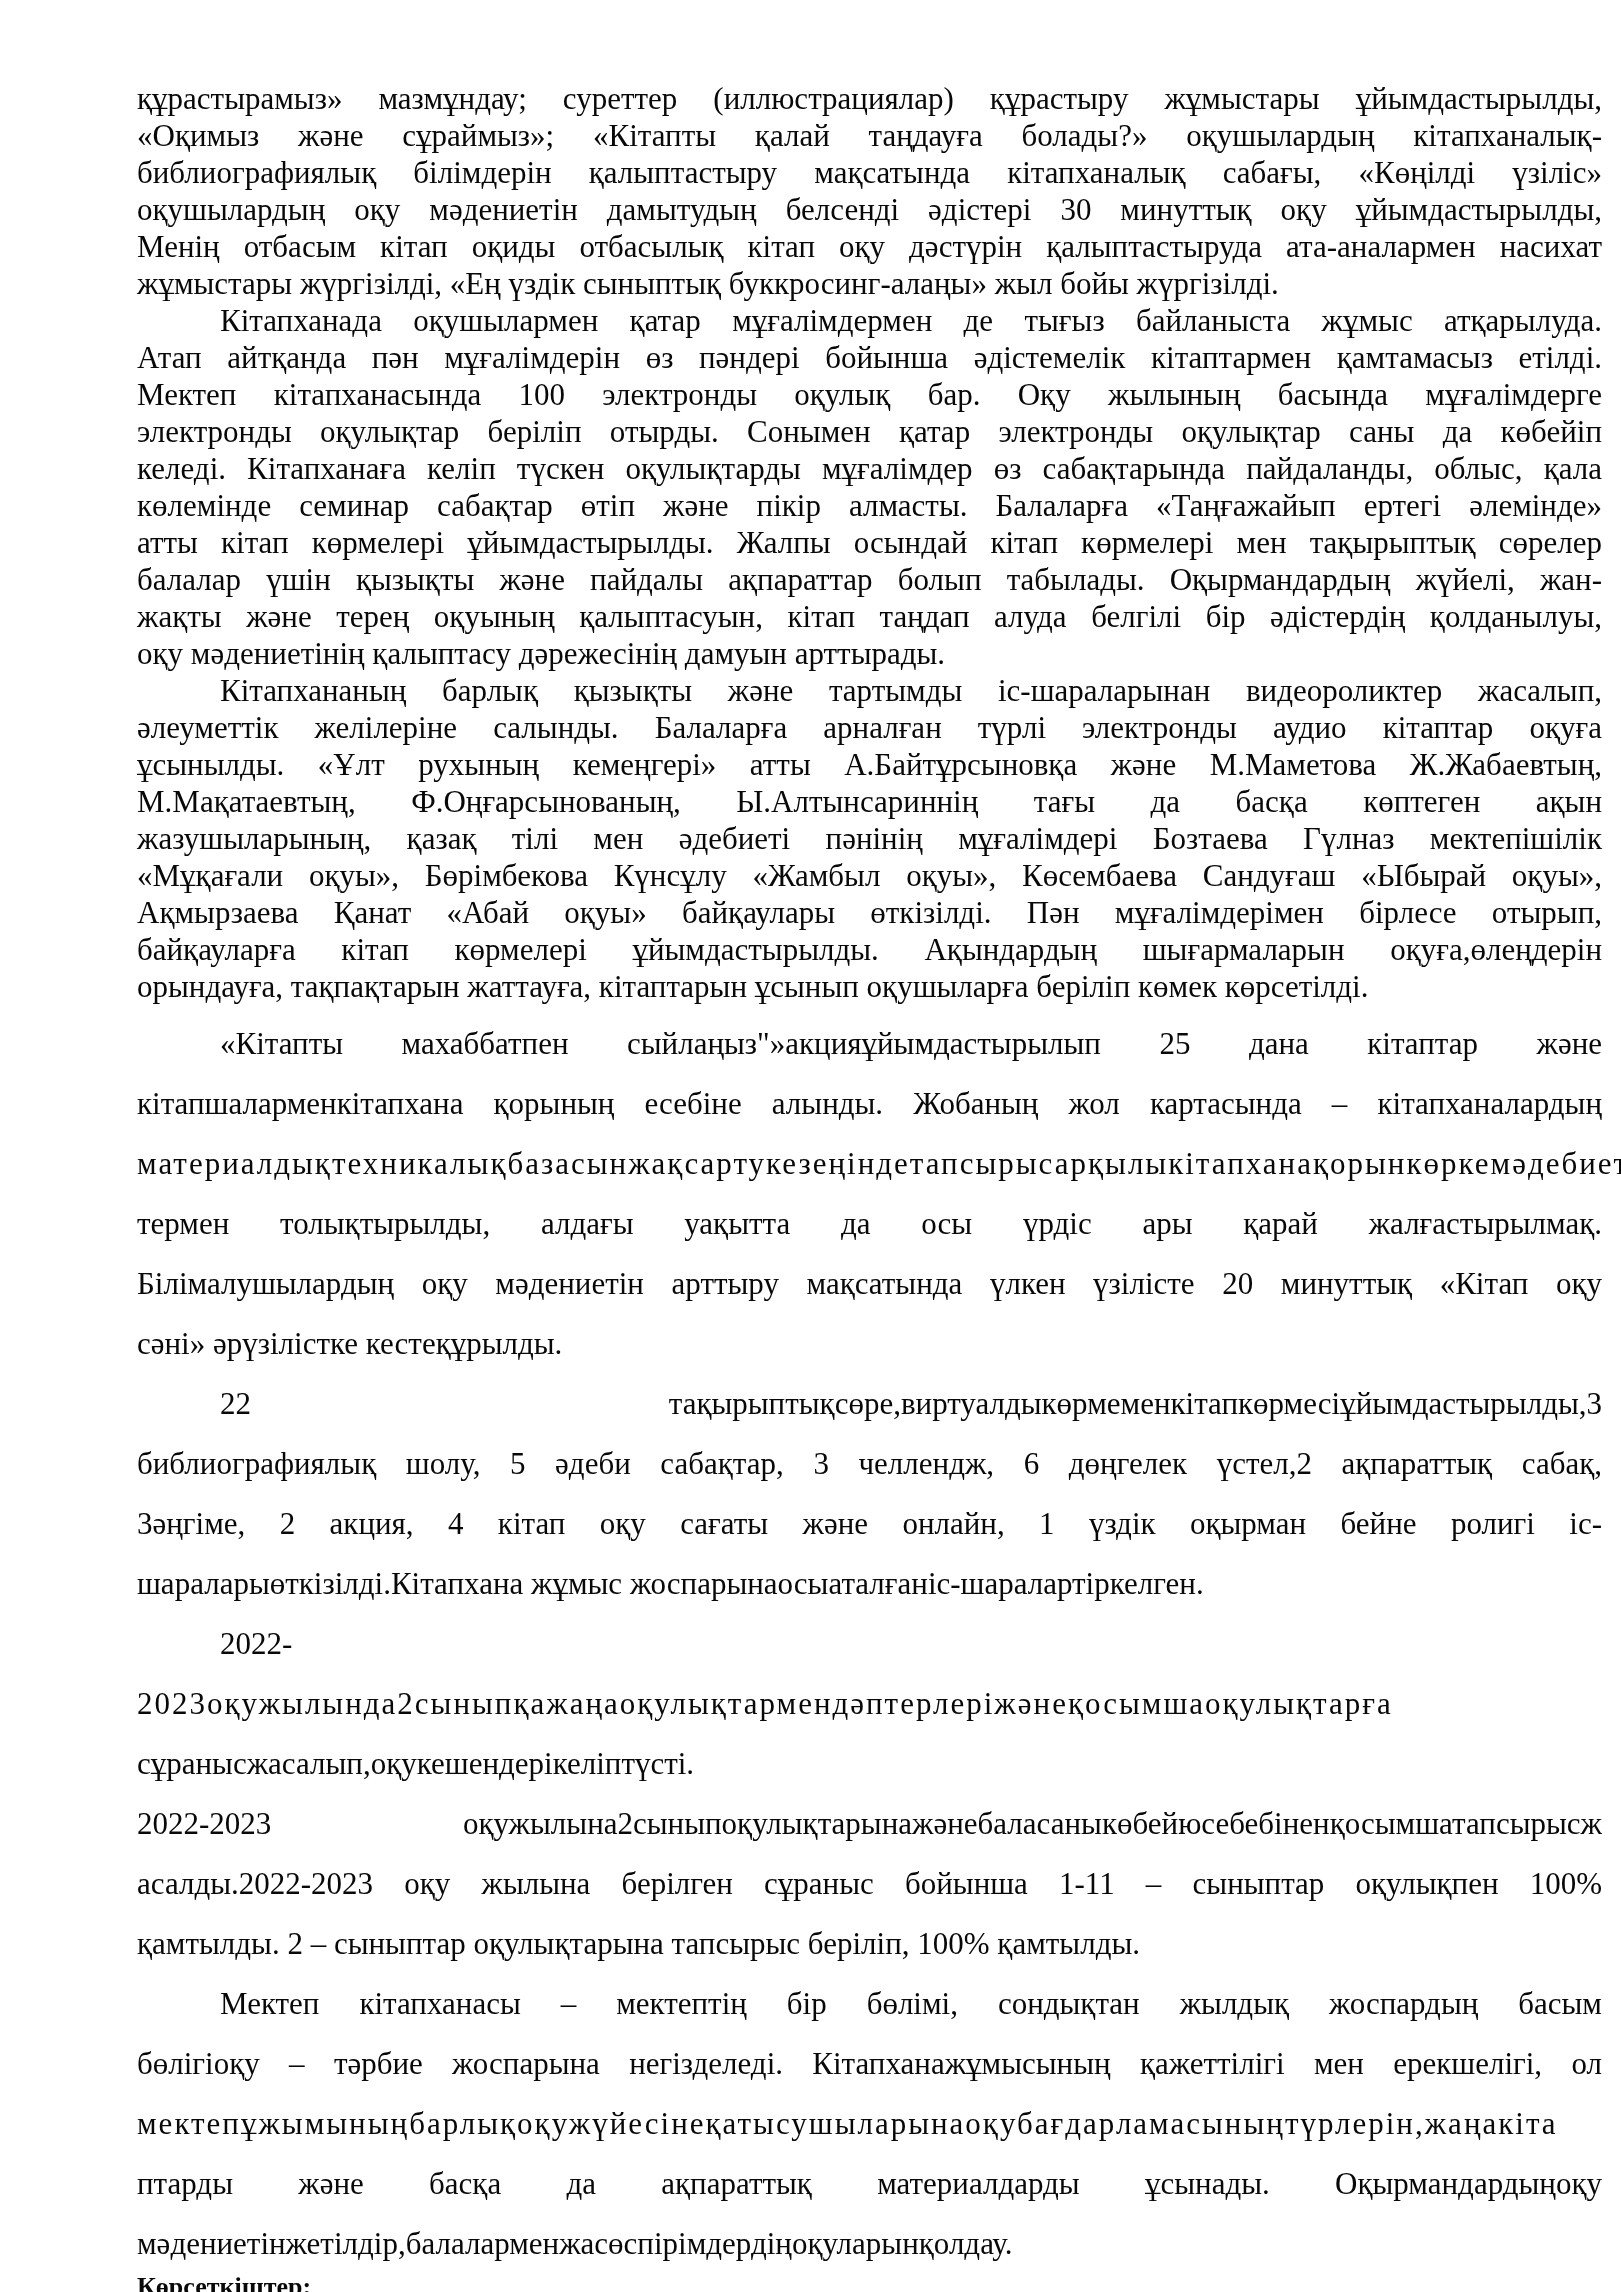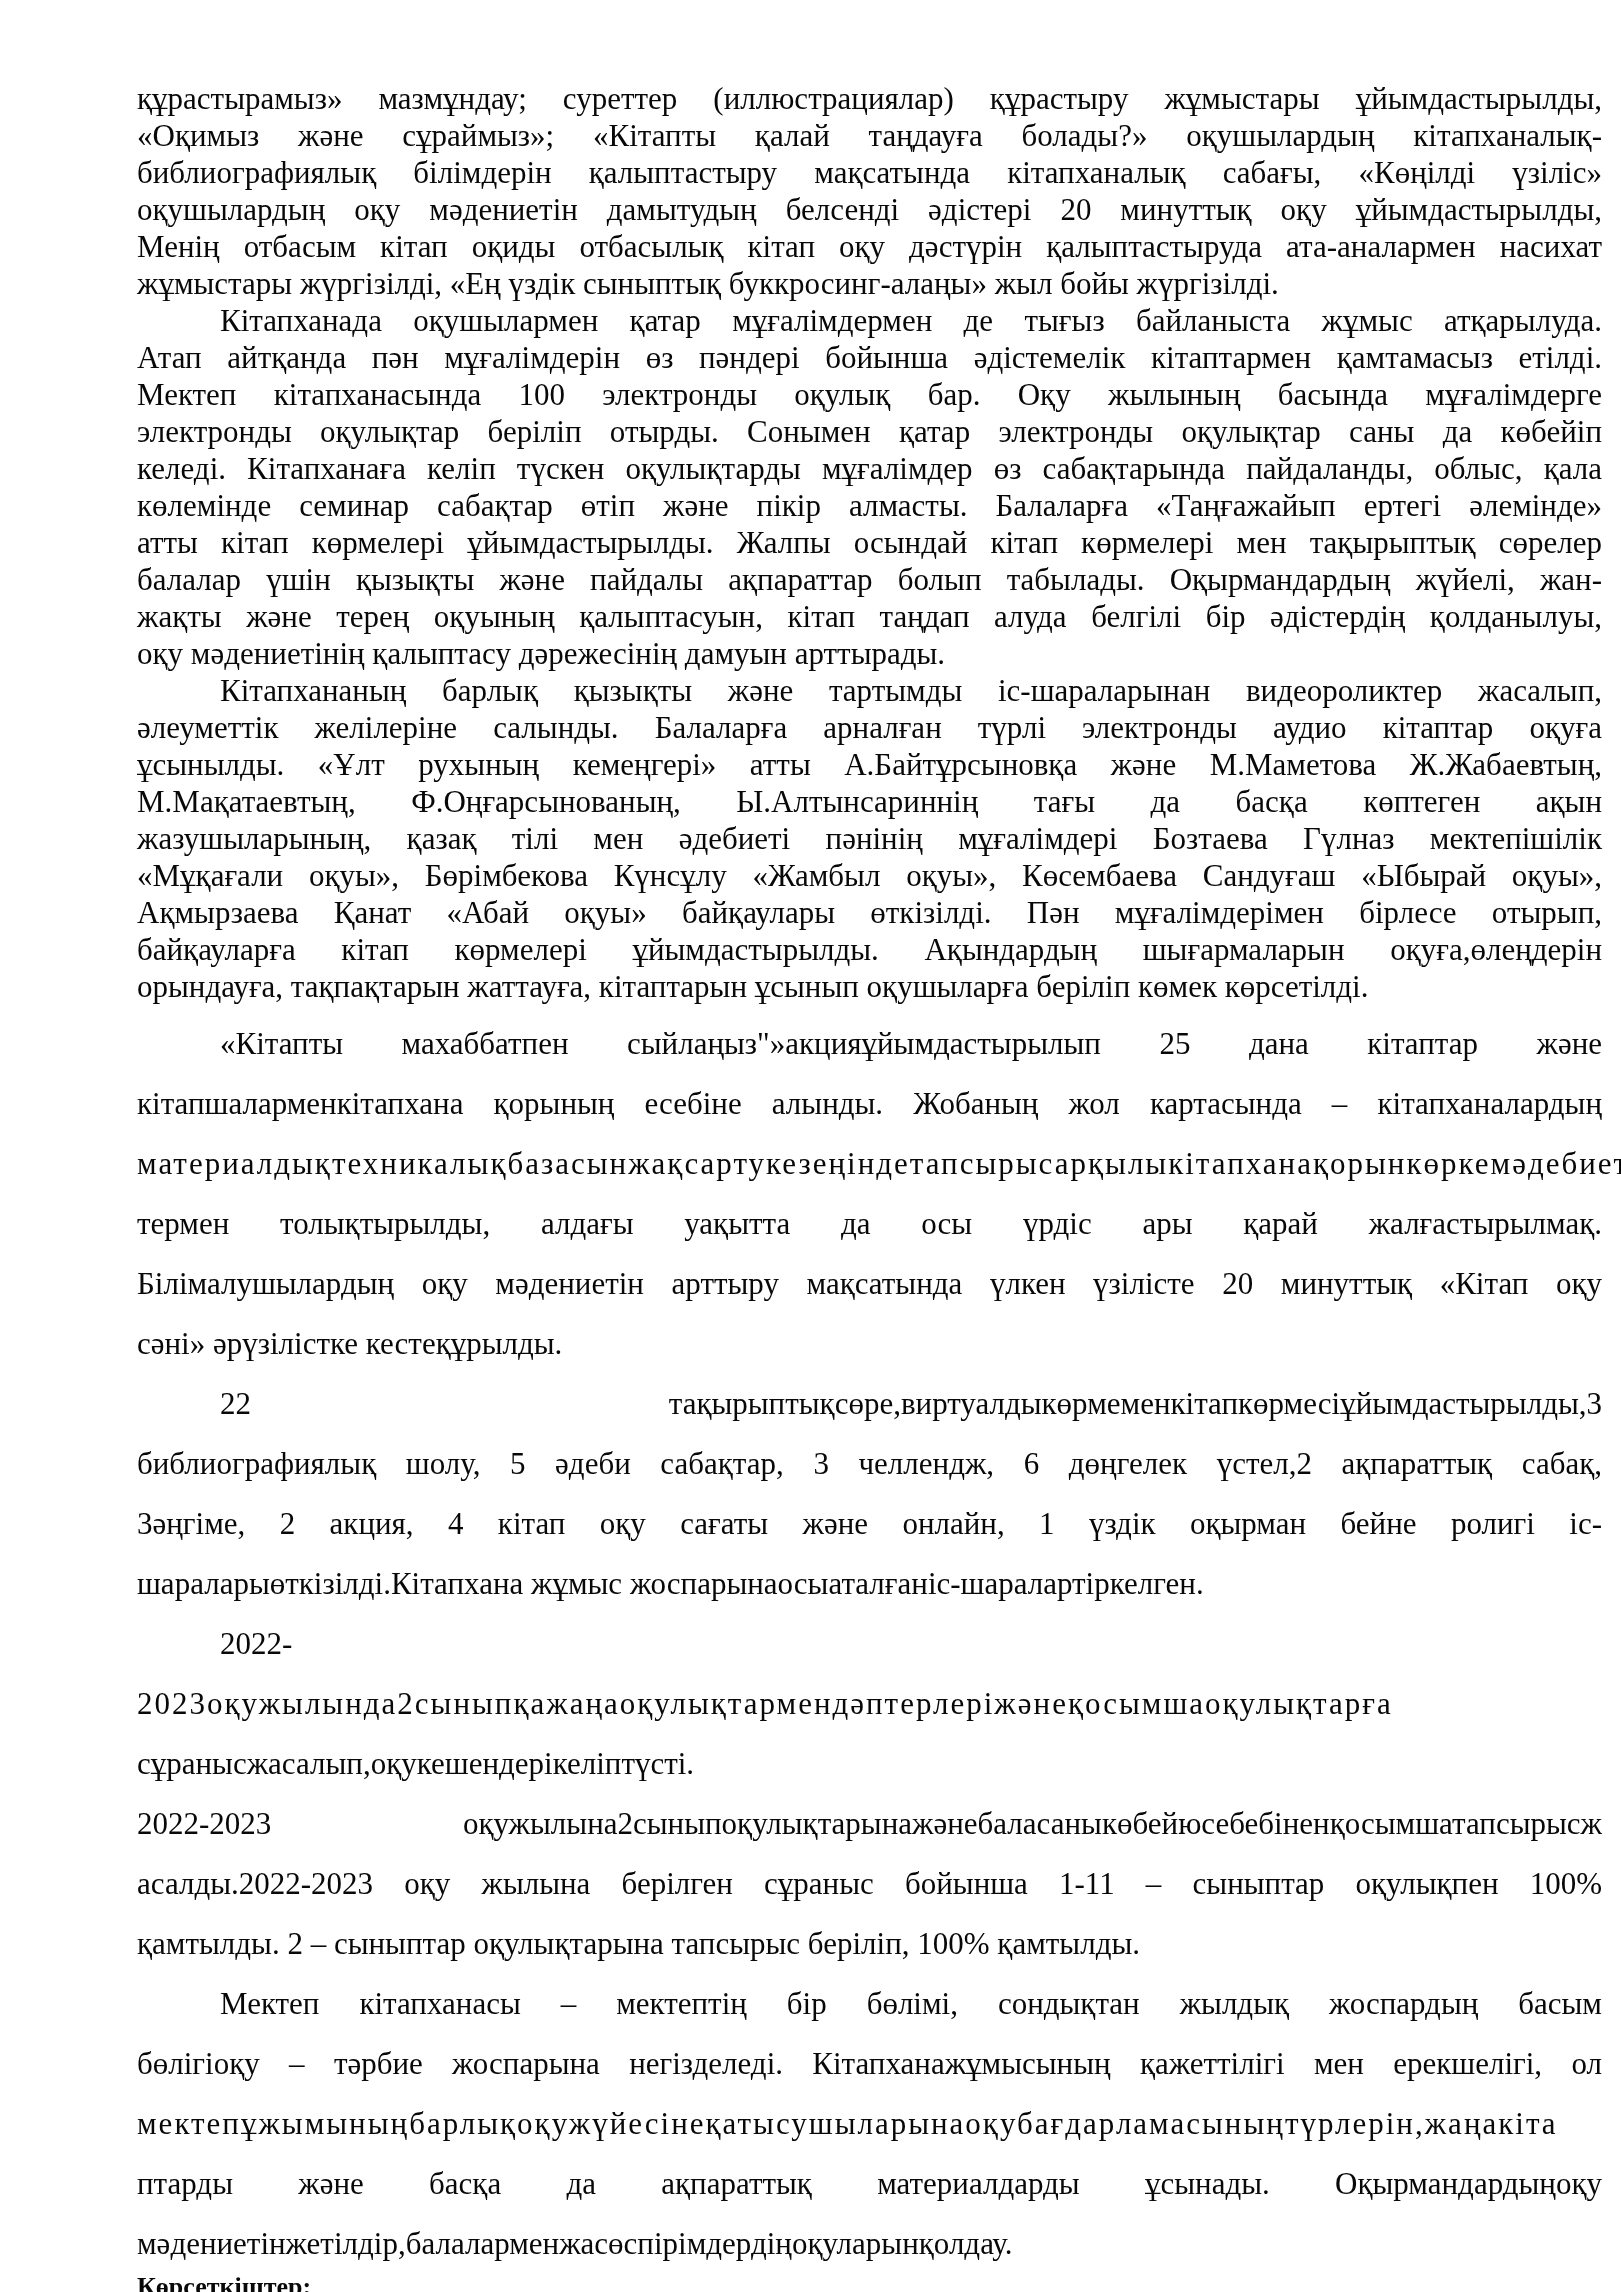--- a/index.html
+++ b/index.html
@@ -59,21 +59,21 @@
 </style>
 </head>
 <body>
 
 <div class="page">
   <div class="content">
     <div class="ga" id="group-a">
         <div class="line jst">құрастырамыз» мазмұндау; суреттер (иллюстрациялар) құрастыру жұмыстары ұйымдастырылды,</div>
         <div class="line jst">«Оқимыз және сұраймыз»; «Кітапты қалай таңдауға болады?» оқушылардың кітапханалық-</div>
         <div class="line jst">библиографиялық білімдерін қалыптастыру мақсатында кітапханалық сабағы, «Көңілді үзіліс»</div>
-        <div class="line jst">оқушылардың оқу мәдениетін дамытудың белсенді әдістері 20 минуттық оқу ұйымдастырылды,</div>
+        <div class="line jst">оқушылардың оқу мәдениетін дамытудың белсенді әдістері 30 минуттық оқу ұйымдастырылды,</div>
         <div class="line jst">Менің отбасым кітап оқиды отбасылық кітап оқу дәстүрін қалыптастыруда ата-аналармен насихат</div>
         <div class="line plain">жұмыстары жүргізілді, «Ең үздік сыныптық буккросинг-алаңы» жыл бойы жүргізілді.</div>
         <div class="line jst ind">Кітапханада оқушылармен қатар мұғалімдермен де тығыз байланыста жұмыс атқарылуда.</div>
         <div class="line jst">Атап айтқанда пән мұғалімдерін өз пәндері бойынша әдістемелік кітаптармен қамтамасыз етілді.</div>
         <div class="line jst">Мектеп кітапханасында 100 электронды оқулық бар. Оқу жылының басында мұғалімдерге</div>
         <div class="line jst">электронды оқулықтар беріліп отырды. Сонымен қатар электронды оқулықтар саны да көбейіп</div>
         <div class="line jst">келеді. Кітапханаға келіп түскен оқулықтарды мұғалімдер өз сабақтарында пайдаланды, облыс, қала</div>
         <div class="line jst">көлемінде семинар сабақтар өтіп және пікір алмасты. Балаларға «Таңғажайып ертегі әлемінде»</div>
         <div class="line jst">атты кітап көрмелері ұйымдастырылды. Жалпы осындай кітап көрмелері мен тақырыптық сөрелер</div>
         <div class="line jst">балалар үшін қызықты және пайдалы ақпараттар болып табылады. Оқырмандардың жүйелі, жан-</div>

